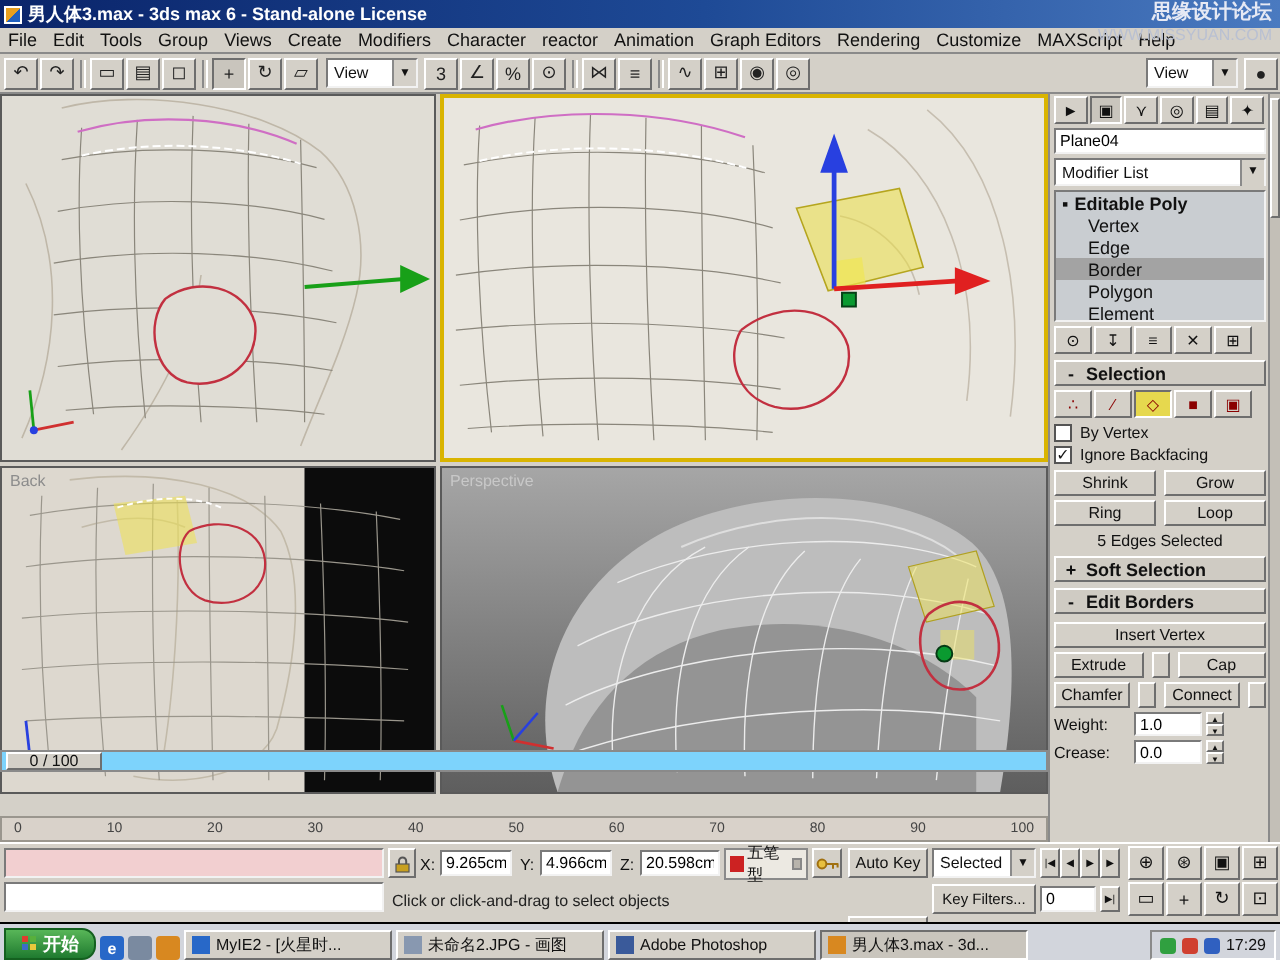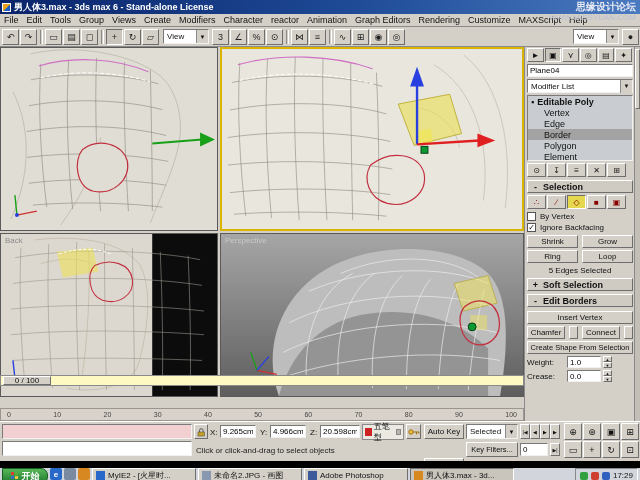--- a/index.html
+++ b/index.html
@@ -51,34 +51,34 @@
 .cb{width:9px;height:9px;background:#fff;border:1px solid #555;display:flex;align-items:center;justify-content:center;font-size:8px;line-height:8px;}
 .btnrow{display:flex;gap:4px;margin-top:2px;}
 .btnrow .btn{flex:1;height:13px;font-size:8px;}
 .cnt{text-align:center;font-size:8px;margin-top:3px;}
 .wide{width:100%;height:13px;font-size:8px;margin-top:2px;}
 .sq{width:9px;height:11px;}
 .spinrow{display:flex;align-items:center;gap:2px;margin-top:2px;font-size:8px;}
 .spin{display:flex;flex-direction:column;width:9px;}
 .spin .btn{height:6px;font-size:4px;}
 
-.slider{position:absolute;left:0;top:375px;width:524px;height:11px;background:#fef9c3;border:1px solid #8a8a8a;display:flex;align-items:center;}
+.slider{position:absolute;left:0;top:375px;width:524px;height:11px;background:#7dd3fc;border:1px solid #8a8a8a;display:flex;align-items:center;}
 .slider .handle{width:48px;height:9px;font-size:8px;margin-left:2px;}
 .ruler{position:absolute;left:0;top:408px;width:524px;height:13px;background:#d9d2ca;border:1px solid #9a968e;display:flex;justify-content:space-between;align-items:center;padding:0 6px;font-size:7px;color:#444;}
 
 .statusbar{position:absolute;left:0;top:421px;width:640px;height:37px;background:#d4d0c8;border-top:1px solid #fff;}
 .listener{position:absolute;left:2px;width:190px;height:15px;border:1px solid;border-color:#7a7a7a #f2f2f2 #f2f2f2 #7a7a7a;}
 .lab{position:absolute;font-size:8px;top:6px;}
 .cfield{position:absolute;top:3px;height:13px;}
 .ime{position:absolute;left:362px;top:2px;width:42px;height:16px;background:#ece9e2;border:1px solid #8a8a8a;display:flex;align-items:center;gap:2px;padding:0 2px;font-size:8px;z-index:10;}
 .ime .r{width:8px;height:8px;background:#cc2222;}
 .ime .g{width:6px;height:6px;background:#b8b4ac;border:1px solid #888;}
 .prompt{position:absolute;left:196px;top:24px;font-size:8px;color:#222;}
 
-.taskbar{position:absolute;left:0;top:461px;width:640px;height:19px;background:#d2d5dc;border-top:7px solid #000000;display:flex;align-items:flex-start;padding:0 2px;gap:2px;}
+.taskbar{position:absolute;left:0;top:461px;width:640px;height:19px;background:#d2d5dc;border-top:1px solid #000000;display:flex;align-items:flex-end;padding:0 2px;gap:2px;}
 .start{height:16px;width:46px;border-radius:0 7px 7px 0;background:linear-gradient(#58b658,#1f7a2f);color:#fff;font-weight:bold;font-size:9px;display:flex;align-items:center;justify-content:center;gap:3px;border:1px solid #14601f;}
 .flag{width:8px;height:8px;display:grid;grid-template-columns:3px 3px;grid-template-rows:3px 3px;gap:1px;}
 .flag i{display:block;}
 .ql{width:12px;height:12px;border-radius:2px;display:flex;align-items:center;justify-content:center;color:#fff;font-size:8px;font-weight:bold;}
 .task{width:104px;height:15px;font-size:8px;justify-content:flex-start;gap:3px;padding:0 3px;}
 .task .ti{width:9px;height:9px;flex:none;}
 .tray{margin-left:auto;height:15px;display:flex;align-items:center;gap:3px;padding:0 4px;border:1px solid;border-color:#8a8a8a #fff #fff #8a8a8a;font-size:8px;}
 .tri{width:8px;height:8px;border-radius:2px;}
 </style>
 </head>
@@ -372,26 +372,30 @@
     <span>Soft Selection</span>
   </div>
 
   <div class="rollout">
     <span class="st">-</span>
     <span>Edit Borders</span>
   </div>
   <div class="rcontent">
     <div class="btn wide">Insert Vertex</div>
     <div class="btnrow">
+      <div class="btn">Extrude</div>
+      <div class="btn sq" style="flex:none;"></div>
+      <div class="btn">Cap</div>
+    </div>
+    <div class="btnrow">
       <div class="btn">Chamfer</div>
       <div class="btn sq" style="flex:none;"></div>
       <div class="btn">Connect</div>
       <div class="btn sq" style="flex:none;"></div>
     </div>
-    <div class="btn wide" style="font-size:7.5px;">Create Shape From Selection</div>
     <div class="spinrow">
       <span style="width:38px;">Weight:</span>
       <input class="field" style="width: 34px; height: 12px;" value="1.0">
       <span class="spin">
         <span class="btn">▲</span>
         <span class="btn">▼</span>
       </span>
     </div>
     <div class="spinrow">
       <span style="width:38px;">Crease:</span>

